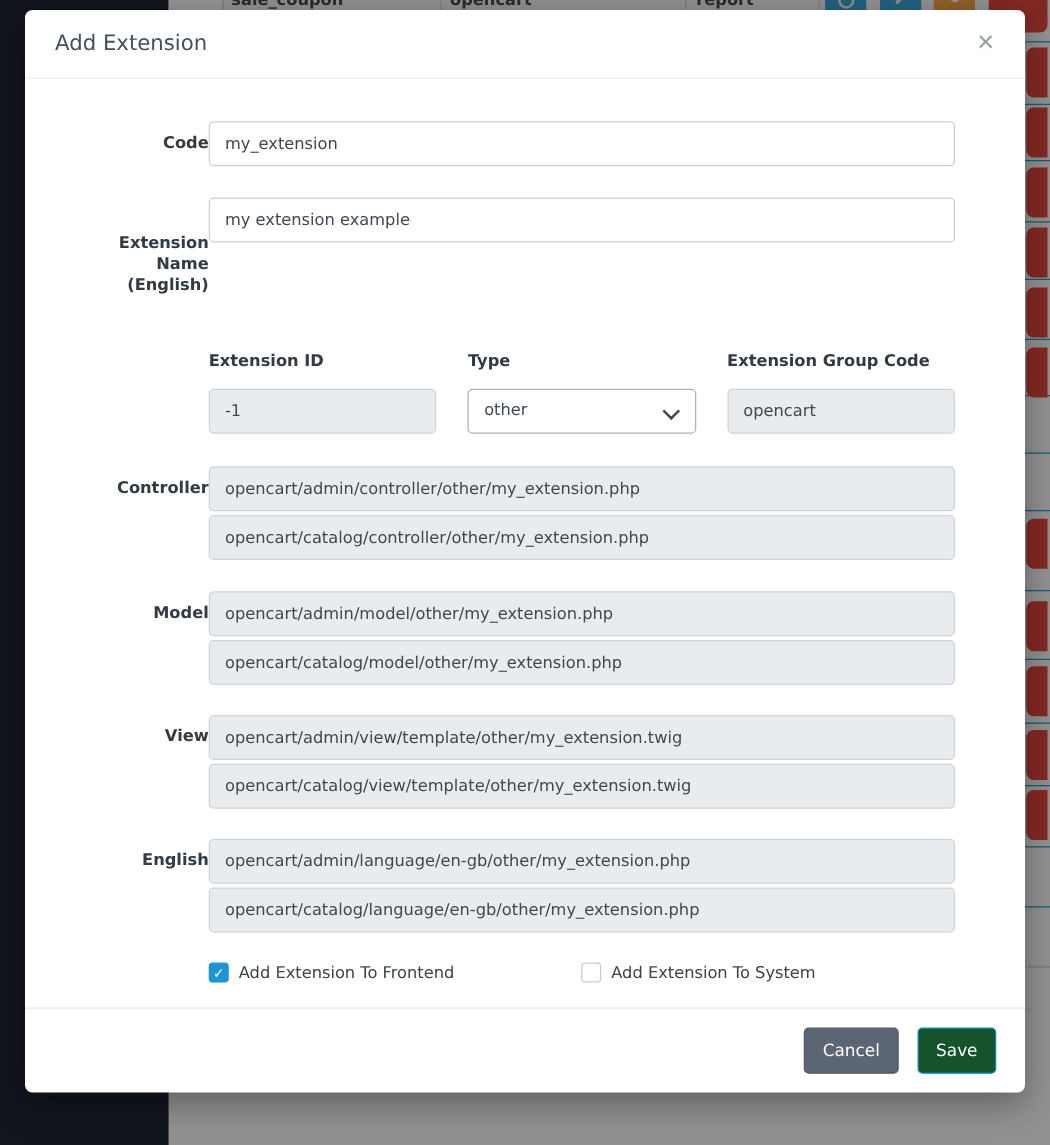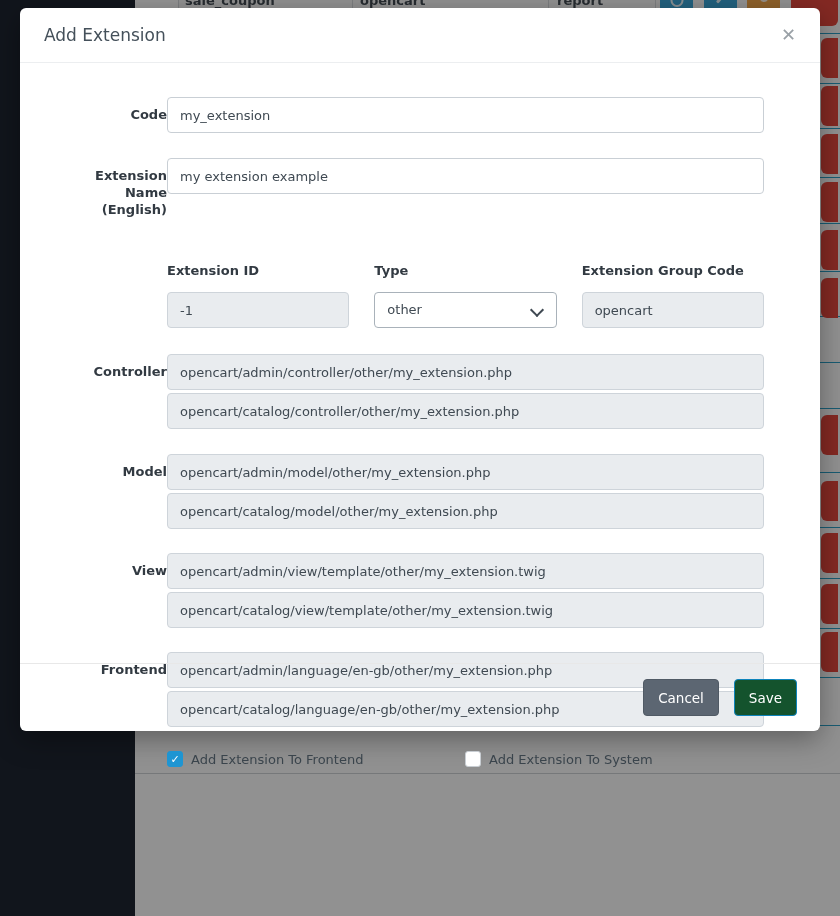--- a/index.html
+++ b/index.html
@@ -23,30 +23,30 @@
   .g-pencil{top:2px;width:3px;height:12px;background:#e8f4fa;transform:translateX(-50%) rotate(40deg);border-radius:1px;}
   .g-user{top:4px;width:8px;height:8px;background:#fdf2e2;border-radius:50%;}
   .rowline{position:absolute;left:0;right:0;height:1px;background:#2a9cc4;}
   .rowline.gray{background:#c9cdd0;}
   .del-btn{position:absolute;left:686px;width:17px;height:40px;border-radius:6px 0 0 6px;background:#e0463d;}
 
   
   .overlay{position:absolute;inset:0;background:rgba(0,0,0,0.41);}
 
   
-  .modal{position:absolute;left:20px;top:8px;width:800px;height:723px;background:#ffffff;border-radius:6px;
+  .modal{position:absolute;left:20px;top:8px;width:800px;height:866px;background:#ffffff;border-radius:6px;
          box-shadow:0 8px 28px rgba(0,0,0,0.35);}
   .m-header{position:relative;height:54px;border-bottom:1px solid #eceef0;}
   .m-title{position:absolute;left:24px;top:50%;transform:translateY(-50%);font-size:17px;color:#44505a;}
   .m-close{position:absolute;right:24px;top:50%;transform:translateY(-50%);font-size:18px;color:#9aa1a7;cursor:pointer;line-height:1;}
 
   .m-body{position:absolute;top:54px;left:0;right:0;}
   .frow{display:grid;grid-template-columns:147px 1fr;padding-right:56px;}
   .flabel{text-align:right;font-size:13px;font-weight:bold;color:#323a42;padding-top:9px;line-height:17px;}
-  .flabel .narrow{display:inline-block;max-width:74px;}
+  .flabel .narrow{display:inline-block;max-width:74px;margin-top:19px;}
   .tinput{box-sizing:border-box;width:100%;height:36px;border:1px solid #c9cfd5;border-radius:4px;
           padding:0 12px;font-size:13px;color:#3f4952;font-family:inherit;background:#fff;outline:none;}
   .tinput.dis{background:#e9ecef;border-color:#ced4da;}
   .stack{display:flex;flex-direction:column;gap:3px;}
   .sub3{display:grid;grid-template-columns:repeat(3,1fr);column-gap:25px;}
   .sub3 .slabel{font-size:13px;font-weight:bold;color:#323a42;line-height:18px;margin-bottom:12px;}
   .selbox{position:relative;box-sizing:border-box;height:36px;border:1px solid #a9b2ba;border-radius:4px;
           background:#fff;font-size:13px;color:#3f4952;line-height:34px;padding:0 12px;cursor:pointer;}
   .chev{position:absolute;right:14px;top:12px;width:8px;height:8px;border-right:2px solid #3f4952;border-bottom:2px solid #3f4952;transform:rotate(45deg);}
   .chk-row{display:flex;align-items:center;}
@@ -189,21 +189,21 @@
 
       <div class="frow" style="margin-top:24px">
         <div class="flabel">View</div>
         <div class="stack">
           <input class="tinput dis" type="text" disabled="" value="opencart/admin/view/template/other/my_extension.twig" style="">
           <input class="tinput dis" type="text" disabled="" value="opencart/catalog/view/template/other/my_extension.twig" style="">
         </div>
       </div>
 
       <div class="frow" style="margin-top:24px">
-        <div class="flabel">Frontend</div>
+        <div class="flabel">English</div>
         <div class="stack">
           <input class="tinput dis" type="text" disabled="" value="opencart/admin/language/en-gb/other/my_extension.php" style="">
           <input class="tinput dis" type="text" disabled="" value="opencart/catalog/language/en-gb/other/my_extension.php" style="">
         </div>
       </div>
 
       <div class="frow" style="margin-top:24px">
         <div></div>
         <div class="chk-row">
           <div class="chk-item first">

